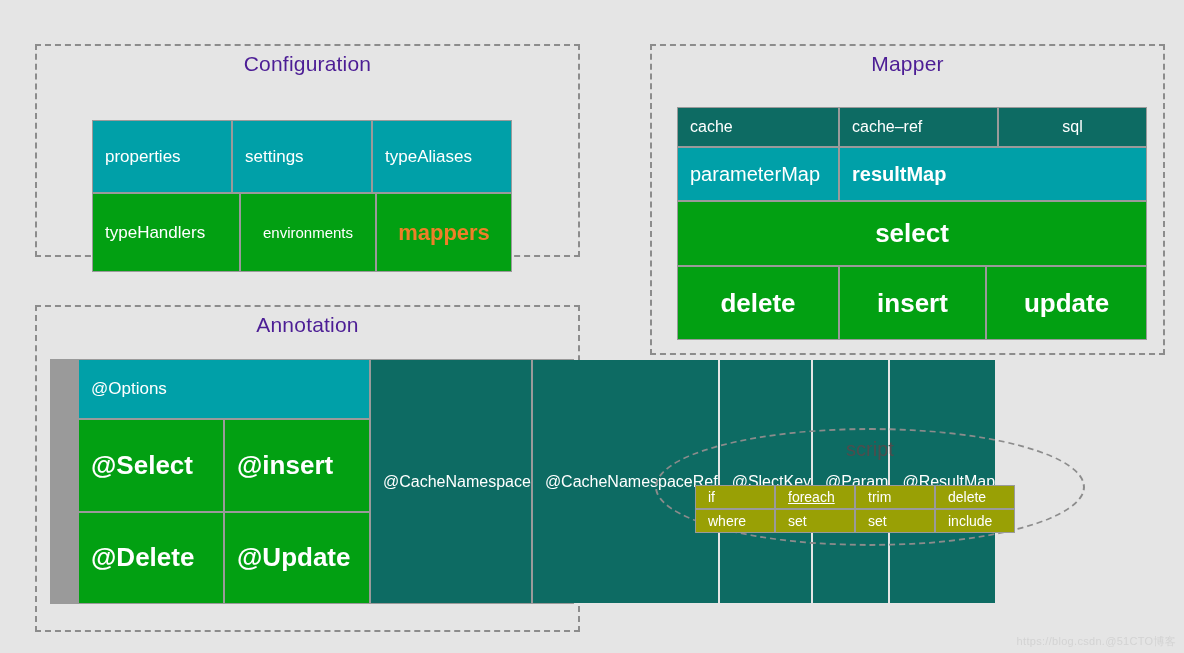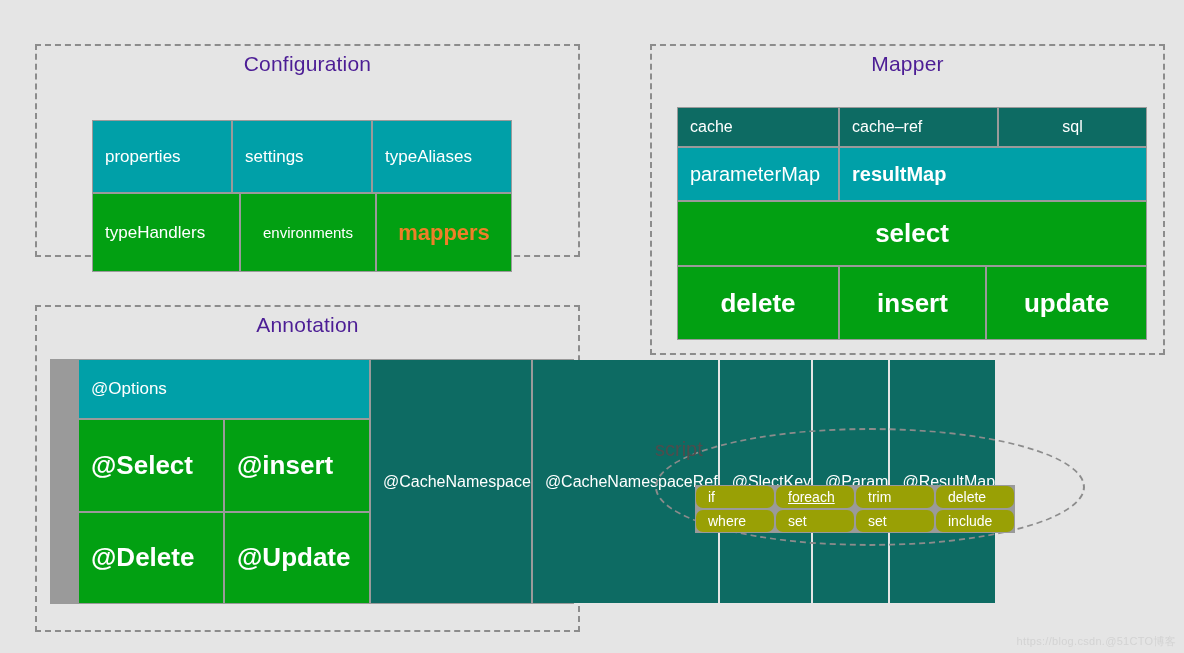--- a/index.html
+++ b/index.html
@@ -62,21 +62,21 @@
     overflow: hidden;
     white-space: nowrap;
   }
   .cell.left   { justify-content: flex-start; padding-left: 12px; }
   .cell.center { justify-content: center; }
 
   
   .fill-teal      { background: #00a0a8; }
   .fill-darkteal  { background: #0d6b63; }
   .fill-green     { background: #02a012; }
-  .fill-olive     { background: #99a005; border-radius: 7px; }
+  .fill-olive     { background: #99a005; }
 
   
   #config-group  { left: 35px;  top: 44px;  width: 545px; height: 213px; }
   #config-table  { left: 55px;  top: 74px;  width: 420px; height: 152px; }
   #config-table .cell { font-size: 17px; }
   #config-table .sm   { font-size: 15px; }
   .mappers-text {
     color: #ee7f28;
     font-size: 22px;
     font-weight: bold;
@@ -131,21 +131,21 @@
     left: 655px; top: 428px;
     width: 430px; height: 118px;
     border: 2px dashed #8c8c8c;
     border-radius: 50%;
     box-sizing: border-box;
   }
   #script-title {
     position: absolute;
     left: 655px; top: 438px;
     width: 430px;
-    text-align: left;
+    text-align: center;
     font-size: 20px;
     color: #4d4d4d;
   }
   #script-table {
     left: 695px; top: 485px;
     width: 320px; height: 48px;
   }
   #script-table .cell { font-size: 14px; }
 
   

